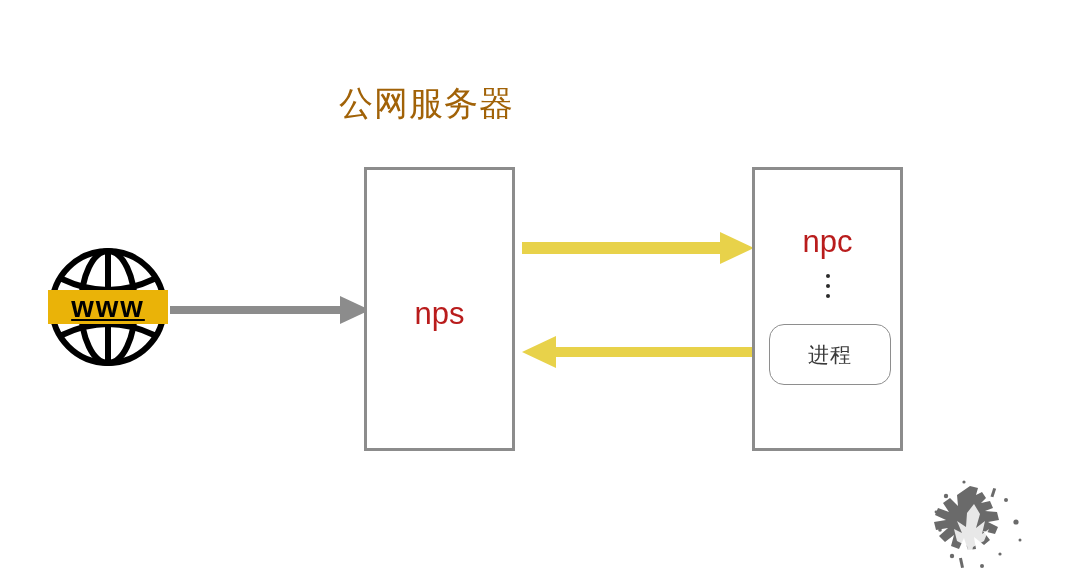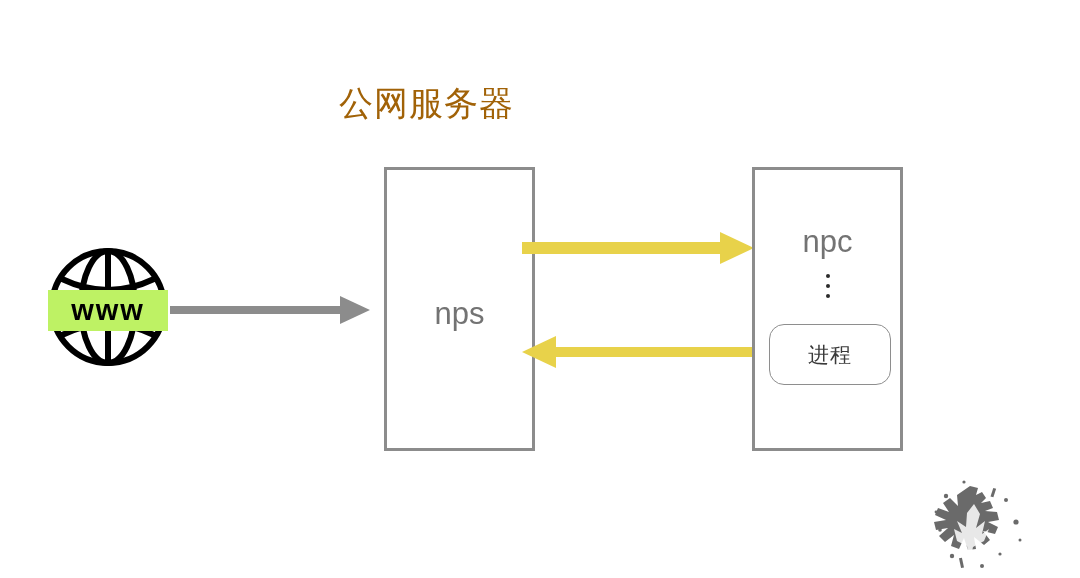--- a/index.html
+++ b/index.html
@@ -32,28 +32,28 @@
   #title-public  { left: 339px; top: 86px; }
   #title-private { left: 723px; top: 86px; }
 
   
   .server-box {
     position: absolute;
     box-sizing: border-box;
     border: 3px solid #8c8c8c;
     background: #ffffff;
   }
-  #box-nps { left: 384px; top: 167px; width: 151px; height: 284px; }
+  #box-nps { left: 364px; top: 167px; width: 151px; height: 284px; }
   #box-npc { left: 752px; top: 167px; width: 151px; height: 284px; }
 
   .box-label {
     position: absolute;
     font-family: "Liberation Sans", "DejaVu Sans", sans-serif;
     font-size: 31px;
-    color: #737373;
+    color: #b91c1c;
     white-space: nowrap;
     line-height: 1;
   }
   #label-nps { left: 0; right: 0; top: 128px; text-align: center; }
   #label-npc { left: 0; right: 0; top: 56px;  text-align: center; }
 
   
   #npc-ellipsis {
     position: absolute;
     left: 0; right: 0;
@@ -99,31 +99,32 @@
     left: 48px;
     top: 247px;
     width: 120px;
     height: 120px;
   }
   #globe-www {
     position: absolute;
     left: 48px;
     top: 290px;
     width: 120px;
-    height: 41px;
+    height: 34px;
     display: flex;
     align-items: center;
     justify-content: center;
-    background: #bef264;
+    background: #eab308;
     font-family: "Liberation Sans", "DejaVu Sans", sans-serif;
     font-size: 29px;
     font-weight: 700;
     color: #000000;
     letter-spacing: 2px;
     line-height: 1;
+    text-decoration: underline;
   }
 
   
   .arrow-svg { position: absolute; overflow: visible; }
   #arrow-www-nps  { left: 170px; top: 292px; width: 200px; height: 36px; }
   #arrow-nps-npc  { left: 520px; top: 230px; width: 236px; height: 36px; }
   #arrow-npc-nps  { left: 520px; top: 334px; width: 236px; height: 36px; }
 
   
   #watermark {

